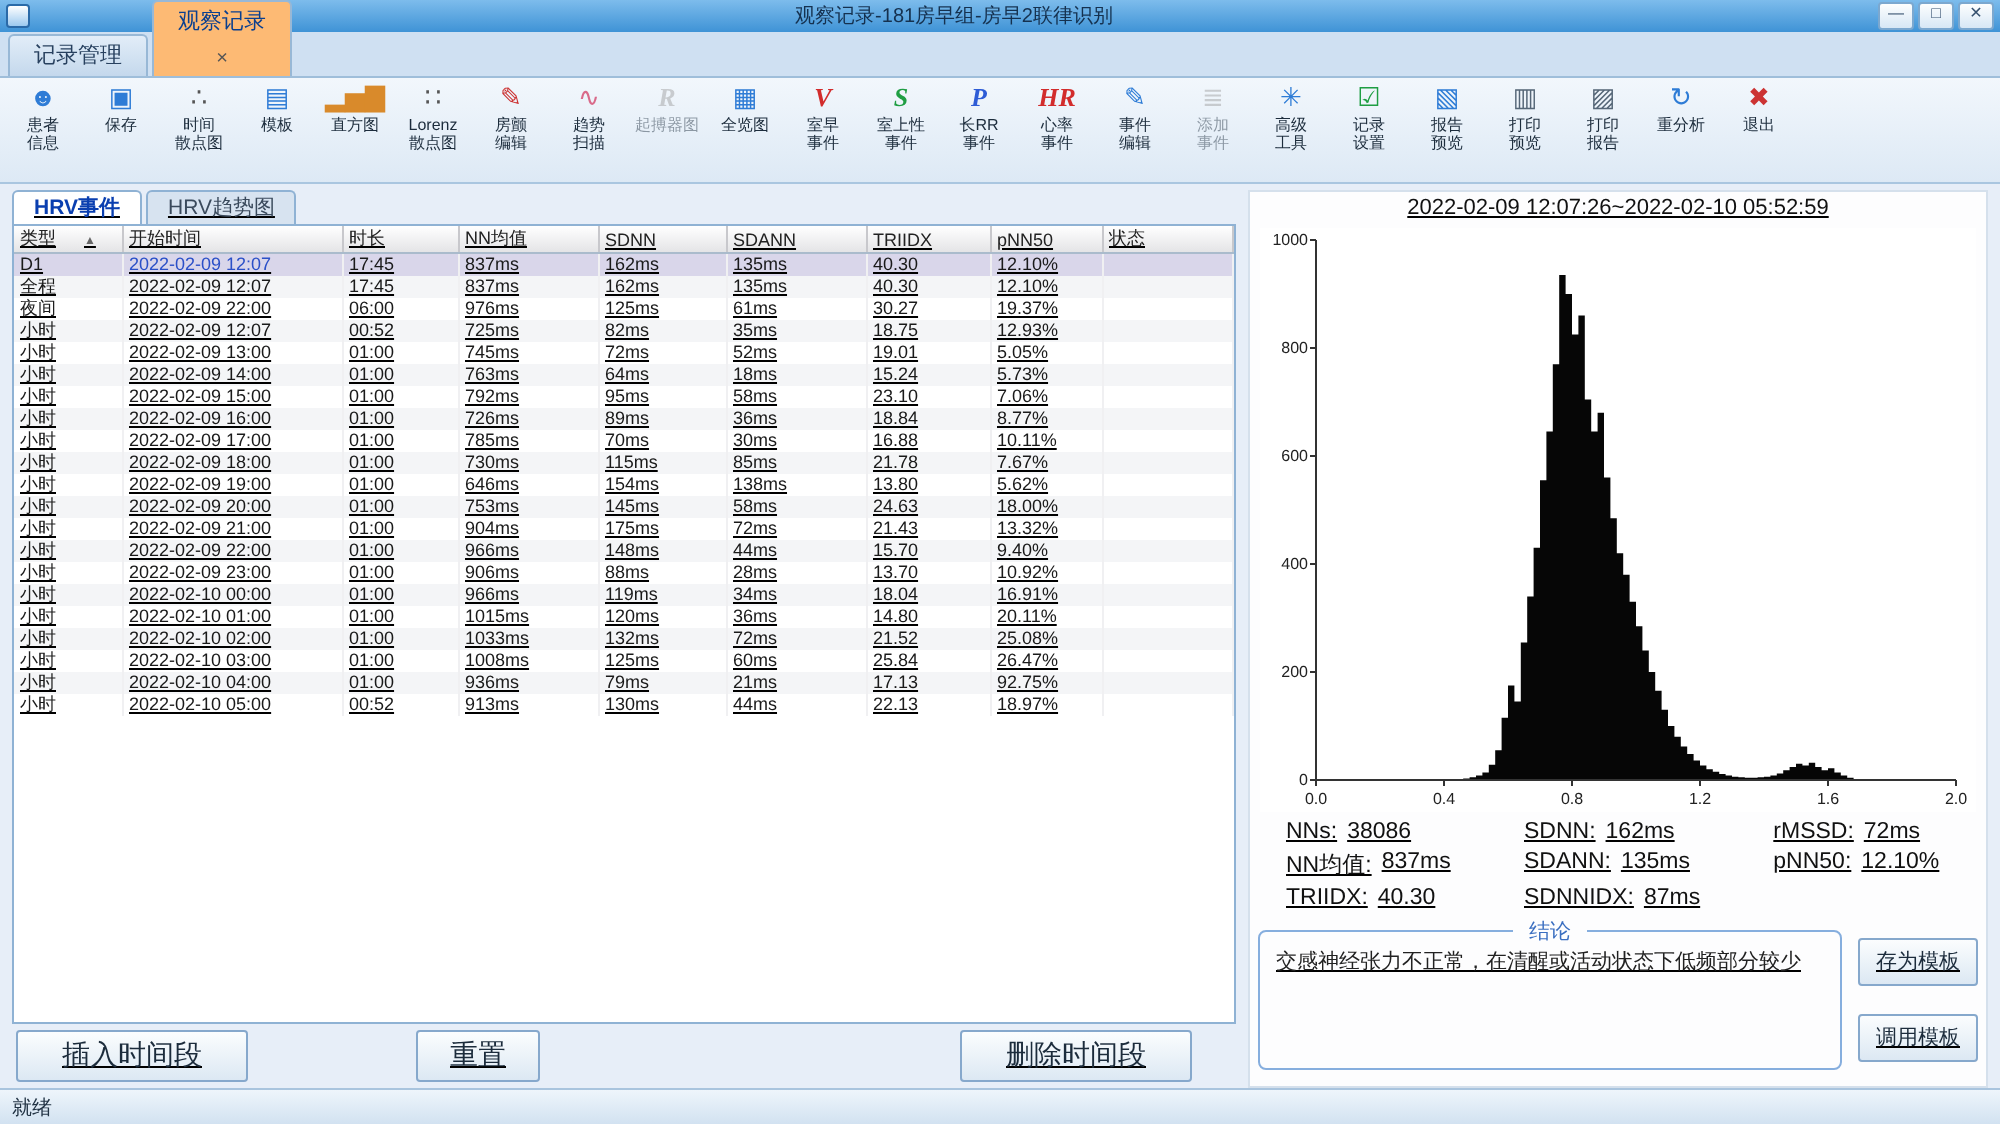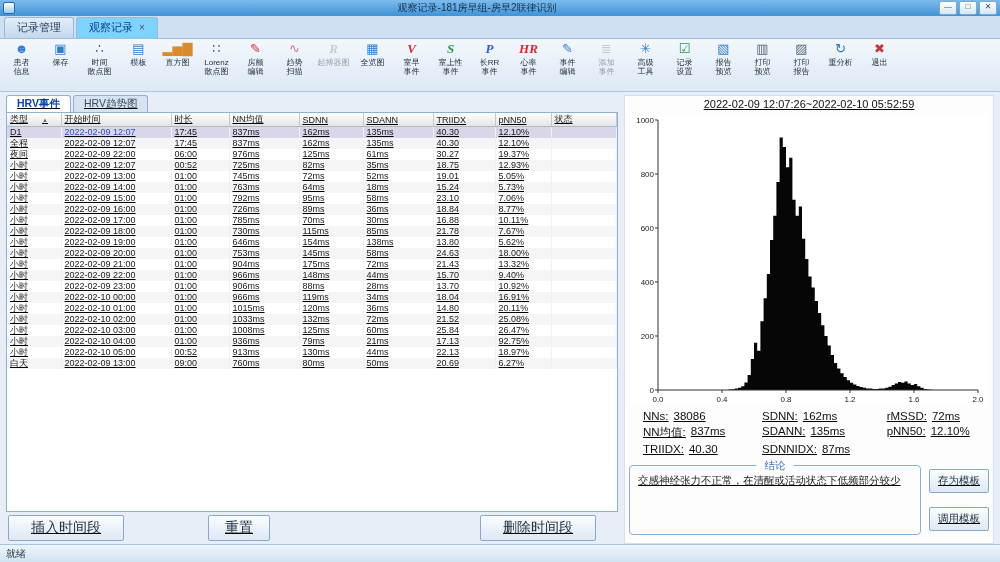--- a/index.html
+++ b/index.html
@@ -17,21 +17,21 @@
   .win-btn{width:16px;height:12px;background:linear-gradient(#fdfefe,#d7e7f5);
            border:1px solid #7ca8cf;border-radius:2px;font-size:8px;line-height:10px;
            text-align:center;color:#35506e;cursor:pointer;}
 
   
   .tabrow{height:20px;flex:0 0 auto;background:#cfe0f2;display:flex;align-items:flex-end;
           padding:2px 0 0 4px;gap:2px;border-bottom:1px solid #9fbeda;}
   .tab{padding:2px 12px 3px;font-size:11px;color:#28415f;display:flex;gap:6px;align-items:center;
        background:linear-gradient(#e2edf8,#c4d8ec);border:1px solid #98b8d6;border-bottom:none;
        border-radius:3px 3px 0 0;cursor:pointer;text-align:right;}
-  .tab.active{background:#7dd3fc;color:#0a3f8f;}
+  .tab.active{background:#fdba74;color:#0a3f8f;flex-direction:column;}
   .tclose{font-size:10px;color:#555;}
 
   
   .toolbar{flex:0 0 auto;height:48px;background:linear-gradient(#f2f7fc,#dde9f5);
            border-bottom:1px solid #aac6e0;display:flex;align-items:flex-start;padding:2px;}
   .tool{width:39px;height:44px;display:flex;flex-direction:column;align-items:center;
         font-size:8px;color:#1c2c3c;cursor:pointer;border-radius:2px;}
   .ticon{height:16px;font-size:13px;line-height:16px;}
   .ticon.letter{font-weight:bold;font-style:italic;
                 font-family:"Liberation Serif","DejaVu Serif",serif;}
@@ -477,31 +477,20 @@
               </tr>
               <tr>
                 <td>小时</td>
                 <td class="c-start">2022-02-10 05:00</td>
                 <td>00:52</td>
                 <td>913ms</td>
                 <td>130ms</td>
                 <td>44ms</td>
                 <td>22.13</td>
                 <td>18.97%</td>
-                <td></td>
-              </tr>
-              <tr>
-                <td>白天</td>
-                <td class="c-start">2022-02-09 13:00</td>
-                <td>09:00</td>
-                <td>760ms</td>
-                <td>80ms</td>
-                <td>50ms</td>
-                <td>20.69</td>
-                <td>6.27%</td>
                 <td></td>
               </tr>
             </tbody>
         </table>
       </div>
       <div class="left-btns">
         <button class="btn" id="btn-insert">插入时间段</button>
         <button class="btn" id="btn-reset">重置</button>
         <button class="btn" id="btn-delete">删除时间段</button>
       </div>

